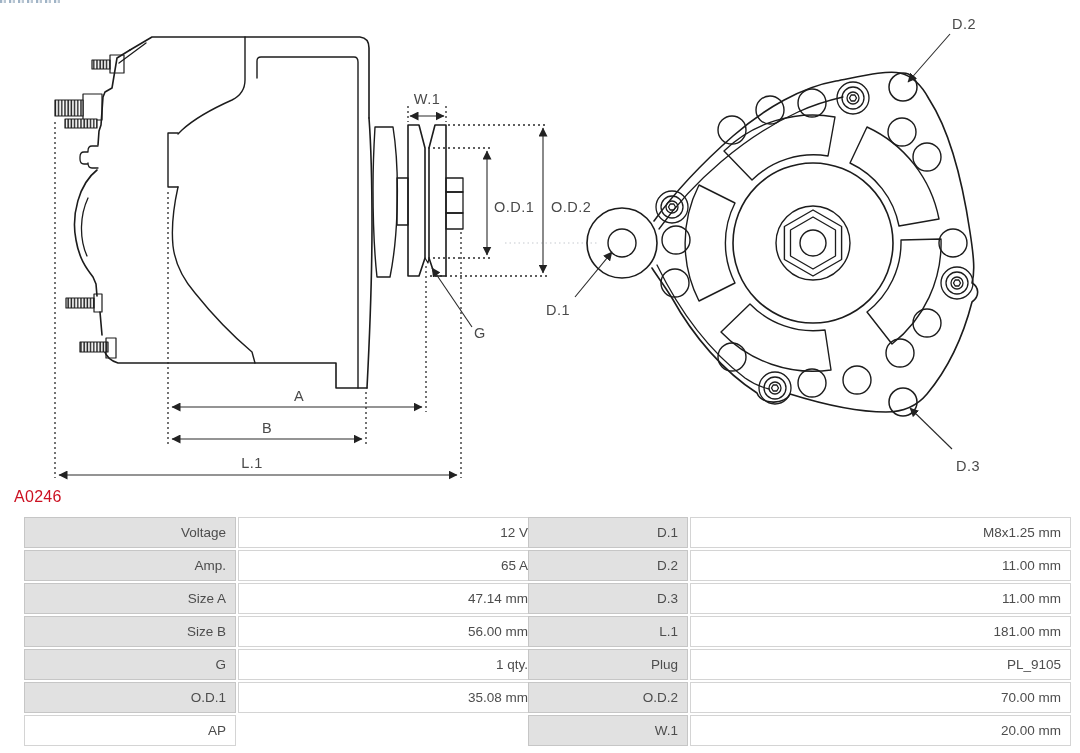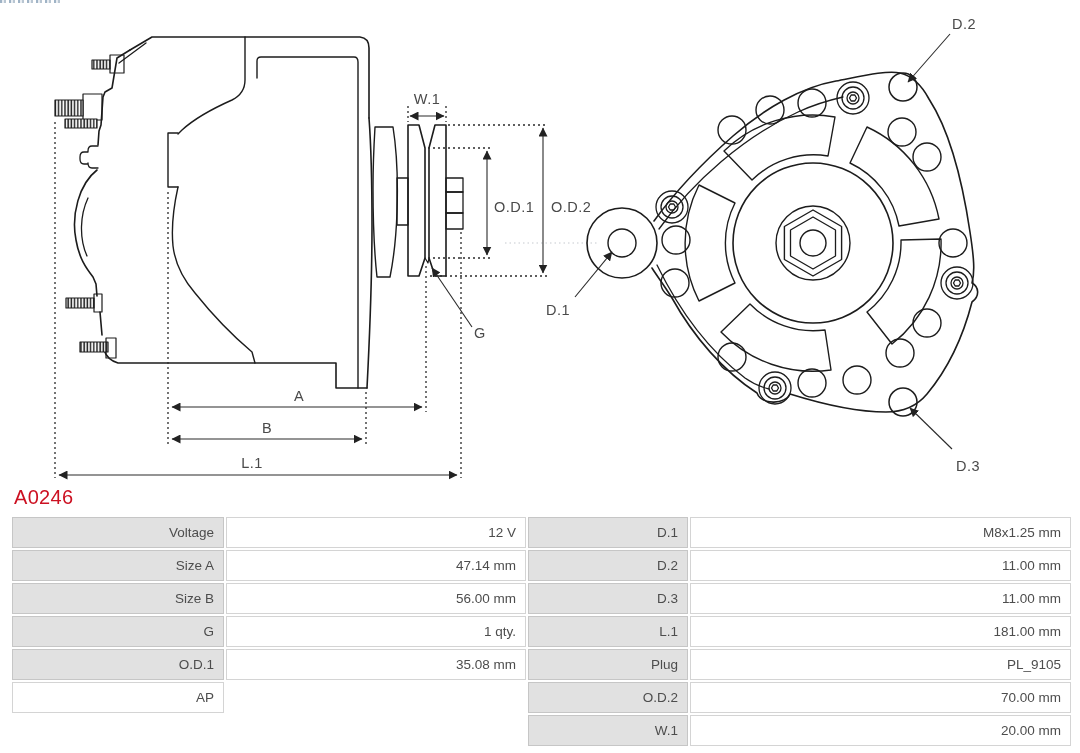--- a/index.html
+++ b/index.html
@@ -6,28 +6,28 @@
   body{
     width:1080px;height:753px;position:relative;background:#ffffff;
     font-family:"Liberation Sans", sans-serif;overflow:hidden;
   }
   #artifact{
     position:absolute;left:0;top:0;width:62px;height:3px;
     background:repeating-linear-gradient(90deg,#9fb3c6 0 2px,#e8edf2 2px 4px,#b9c6d2 4px 6px,transparent 6px 9px);
   }
   #drawing{position:absolute;left:0;top:0;width:1080px;height:512px;}
   #part-number{
-    position:absolute;left:14px;top:487px;font-size:20px;line-height:20px;
+    position:absolute;left:14px;top:487px;font-size:16px;line-height:20px;
     color:#cc1122;letter-spacing:0.3px;
   }
   .spec-table{
     position:absolute;top:517px;display:grid;grid-auto-rows:31px;
     row-gap:2px;column-gap:2px;font-size:13.5px;color:#4d4d4d;
   }
-  #spec-table-left{left:12px;width:514px;grid-template-columns:212px 1fr;}
+  #spec-table-left{left:24px;width:514px;grid-template-columns:212px 1fr;}
   #spec-table-right{left:528px;width:543px;grid-template-columns:160px 1fr;}
   .cell{
     box-sizing:border-box;display:flex;align-items:center;justify-content:flex-end;
     padding-right:9px;white-space:nowrap;overflow:hidden;
   }
   .label-cell{background:#e1e1e1;border:1px solid #c6c6c6;}
   .value-cell{background:#ffffff;border:1px solid #d4d4d4;text-align:right;}
   svg text{font-family:"Liberation Sans", sans-serif;font-size:14.5px;fill:#4a4a4a;letter-spacing:0.5px;}
 </style>
 </head>
@@ -218,20 +218,22 @@
   </g>
   <text x="952" y="29">D.2</text>
   <text x="956" y="471">D.3</text>
 </svg>
 
 <div id="part-number">A0246</div>
 
 <div id="spec-table-left" class="spec-table">
   <div class="cell label-cell">Voltage</div>
   <div class="cell value-cell">12 V</div>
+  <div class="cell label-cell">Amp.</div>
+  <div class="cell value-cell">65 A</div>
   <div class="cell label-cell">Size A</div>
   <div class="cell value-cell">47.14 mm</div>
   <div class="cell label-cell">Size B</div>
   <div class="cell value-cell">56.00 mm</div>
   <div class="cell label-cell">G</div>
   <div class="cell value-cell">1 qty.</div>
   <div class="cell label-cell">O.D.1</div>
   <div class="cell value-cell">35.08 mm</div>
   <div class="cell value-cell">AP</div>
 </div>

